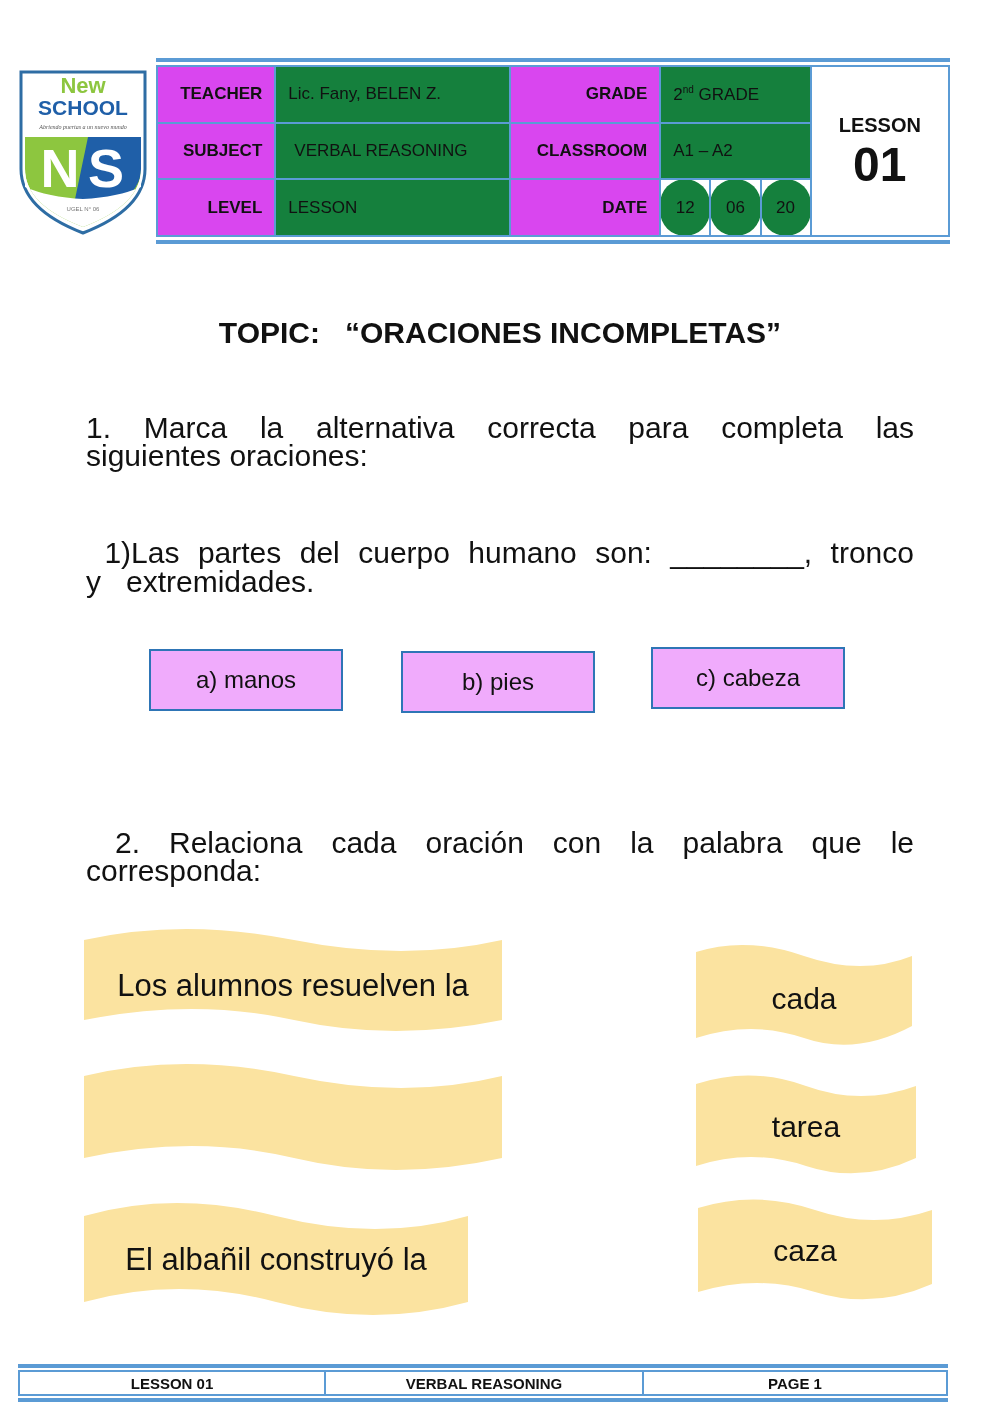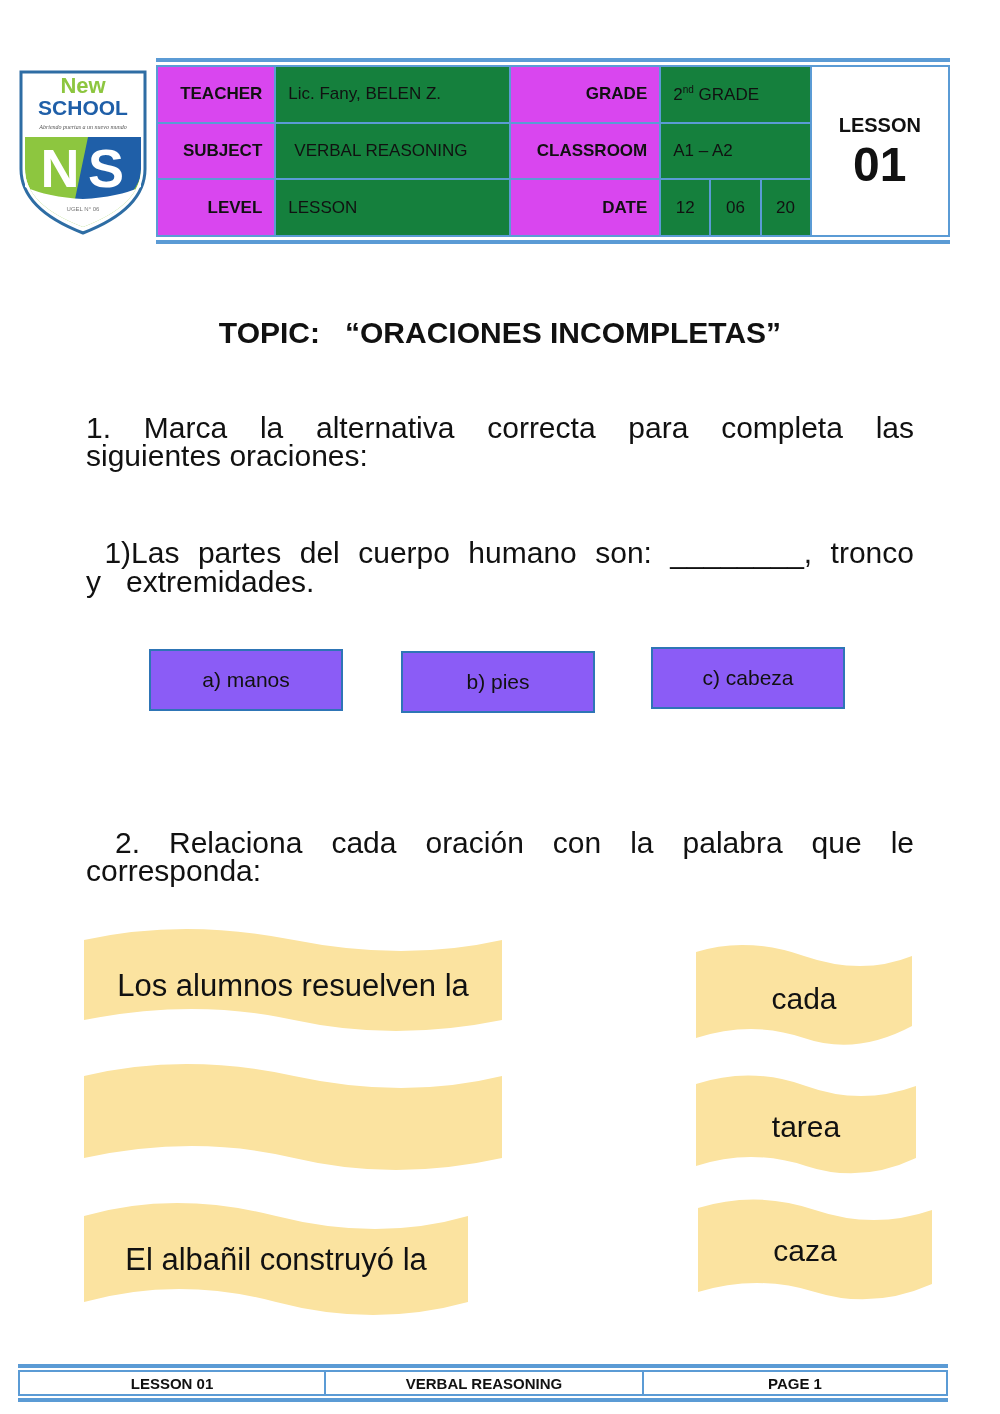--- a/index.html
+++ b/index.html
@@ -12,32 +12,32 @@
   
   .hdr-wrap { position: absolute; left: 156px; top: 58px; width: 794px; height: 186px;
     border-top: 4px solid #5b9bd5; border-bottom: 4px solid #5b9bd5; padding: 3px 0; }
   .hdr { width: 100%; height: 100%; border-collapse: collapse; border: 2px solid #5b9bd5; }
   .hdr td { border: 2px solid #5b9bd5; font-size: 17px; padding: 0 12px; height: 55px; }
   .hdr .lbl { background: #d946ef; font-weight: bold; text-align: right; }
   .hdr .val { background: #15803d; }
   .hdr .lesson { text-align: center; vertical-align: middle; }
   .lesson-word { font-weight: bold; font-size: 20px; display: block; margin-bottom: 4px; }
   .lesson-num { font-weight: bold; font-size: 48px; display: block; line-height: 1; }
-  .hdr .date-cell { text-align: center; padding: 0; width: 50px; }
+  .hdr .date-cell { text-align: center; padding: 0; width: 50px; border-radius: 25px; }
   sup { font-size: 10px; text-align: right; }
 
   
   .topic { position: absolute; left: 0; width: 1000px; top: 316px; text-align: center;
     font-weight: bold; font-size: 30px; }
   .para { position: absolute; left: 86px; width: 828px; font-size: 30px; line-height: 44px; text-align: justify; }
   .para.justify-last { text-align-last: justify; margin-top: 16px; }
 
   
-  .opt { position: absolute; height: 62px; width: 194px; background: #8b5cf6;
-    border: 2px solid #2e75b6; font-size: 21px; display: flex; align-items: center; justify-content: center; }
+  .opt { position: absolute; height: 62px; width: 194px; background: #f0abfc;
+    border: 2px solid #2e75b6; font-size: 24px; display: flex; align-items: center; justify-content: center; }
 
   
   .banner { position: absolute; }
   .banner svg { position: absolute; left: 0; top: 0; }
   .banner span { position: absolute; left: 0; right: 0; text-align: center; font-size: 31px; }
 
   
   .ftr-wrap { position: absolute; left: 18px; top: 1364px; width: 930px; height: 38px;
     border-top: 4px solid #5b9bd5; border-bottom: 4px solid #5b9bd5; padding: 2px 0; }
   .ftr { width: 100%; height: 100%; border-collapse: collapse; border: 2px solid #5b9bd5; }

